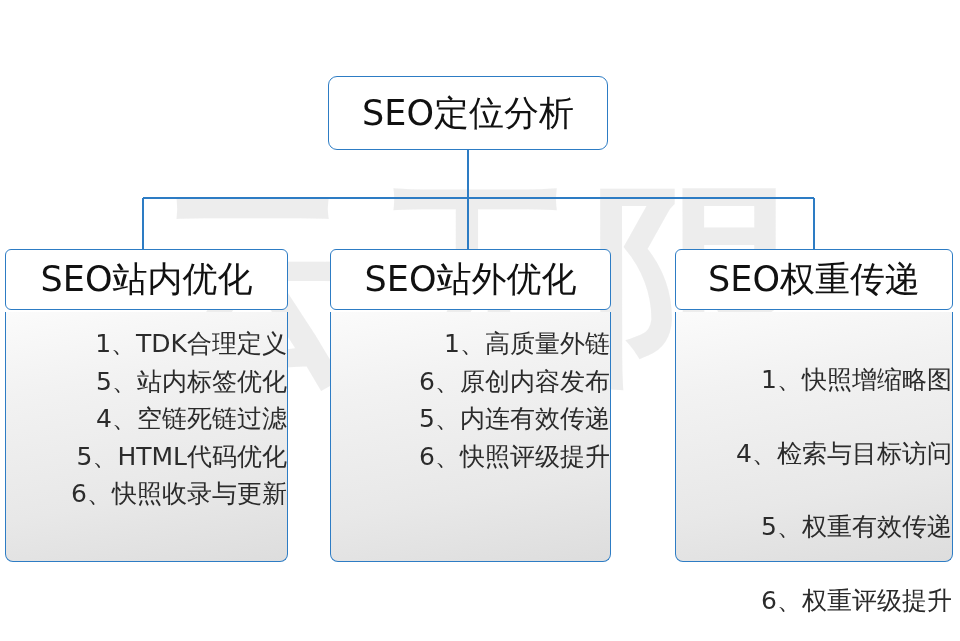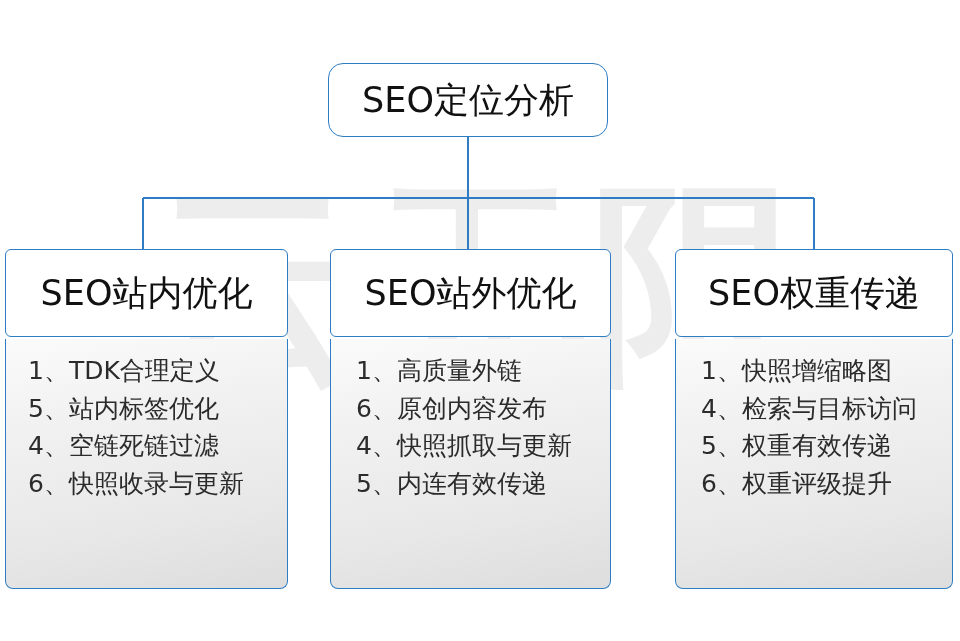--- a/index.html
+++ b/index.html
@@ -63,26 +63,26 @@
     width: 960px;
     height: 641px;
     z-index: 1;
     pointer-events: none;
   }
 
   
   #root-node {
     position: absolute;
     left: 328px;
-    top: 63px;
+    top: 76px;
     width: 280px;
     height: 74px;
     box-sizing: border-box;
     border: 1.5px solid #2d7cc4;
-    border-radius: 15px;
+    border-radius: 9px;
     background: #ffffff;
     z-index: 3;
     display: flex;
     align-items: center;
     justify-content: center;
   }
   #root-node .node-title {
     font-size: 35px;
     color: #111111;
     letter-spacing: 0px;
@@ -93,60 +93,61 @@
   .column {
     position: absolute;
     top: 249px;
     z-index: 3;
   }
   .col-head {
     box-sizing: border-box;
     border: 1.5px solid #2d7cc4;
     border-radius: 6px;
     background: #ffffff;
-    height: 88px;
+    height: 61px;
     display: flex;
     align-items: center;
     justify-content: center;
   }
   .col-head .head-title {
     font-size: 35px;
     color: #111111;
     white-space: nowrap;
   }
   .col-body {
     box-sizing: border-box;
     margin-top: 2px;
     border: 1.5px solid #2d7cc4;
     border-top: none;
     border-radius: 0 0 8px 8px;
     background: linear-gradient(170deg, #fbfbfb 0%, #f2f2f2 28%, #e8e8e8 70%, #dddddd 100%);
-    padding: 13px 9px 14px 0;
+    padding: 13px 0 14px 0;
     height: 250px;
+    text-align: right;
   }
   .col-body ul {
     margin: 0;
     padding: 0;
     list-style: none;
   }
   .col-body li {
     font-size: 25px;
     color: #2b2b2b;
     line-height: 37.5px;
     white-space: nowrap;
     padding-left: 30px;
   }
 
   #col-0 { left: 5px;   width: 283px; }
   #col-1 { left: 330px; width: 281px; }
   #col-2 { left: 675px; width: 278px; }
 
   #col-0 .col-body li { padding-left: 22px; }
   #col-1 .col-body li { padding-left: 25px; }
-  #col-2 .col-body li { padding-left: 25px; }
+  #col-2 .col-body li { padding-left: 25px; margin-top: 36px; }
 </style>
 </head>
 <body>
 
 <div id="canvas">
 
   <div id="watermark">
     <span class="wm-text">云无限</span>
   </div>
 
@@ -166,35 +167,36 @@
 
   <div class="column" id="col-0">
     <div class="col-head">
       <span class="head-title">SEO站内优化</span>
     </div>
     <div class="col-body">
       <ul>
         <li>1、TDK合理定义</li>
         <li>5、站内标签优化</li>
         <li>4、空链死链过滤</li>
+        <li>5、HTML代码优化</li>
         <li>6、快照收录与更新</li>
       </ul>
     </div>
   </div>
 
   <div class="column" id="col-1">
     <div class="col-head">
       <span class="head-title">SEO站外优化</span>
     </div>
     <div class="col-body">
       <ul>
         <li>1、高质量外链</li>
         <li>6、原创内容发布</li>
-        <li>4、快照抓取与更新</li>
         <li>5、内连有效传递</li>
+        <li>6、快照评级提升</li>
       </ul>
     </div>
   </div>
 
   <div class="column" id="col-2">
     <div class="col-head">
       <span class="head-title">SEO权重传递</span>
     </div>
     <div class="col-body">
       <ul>

